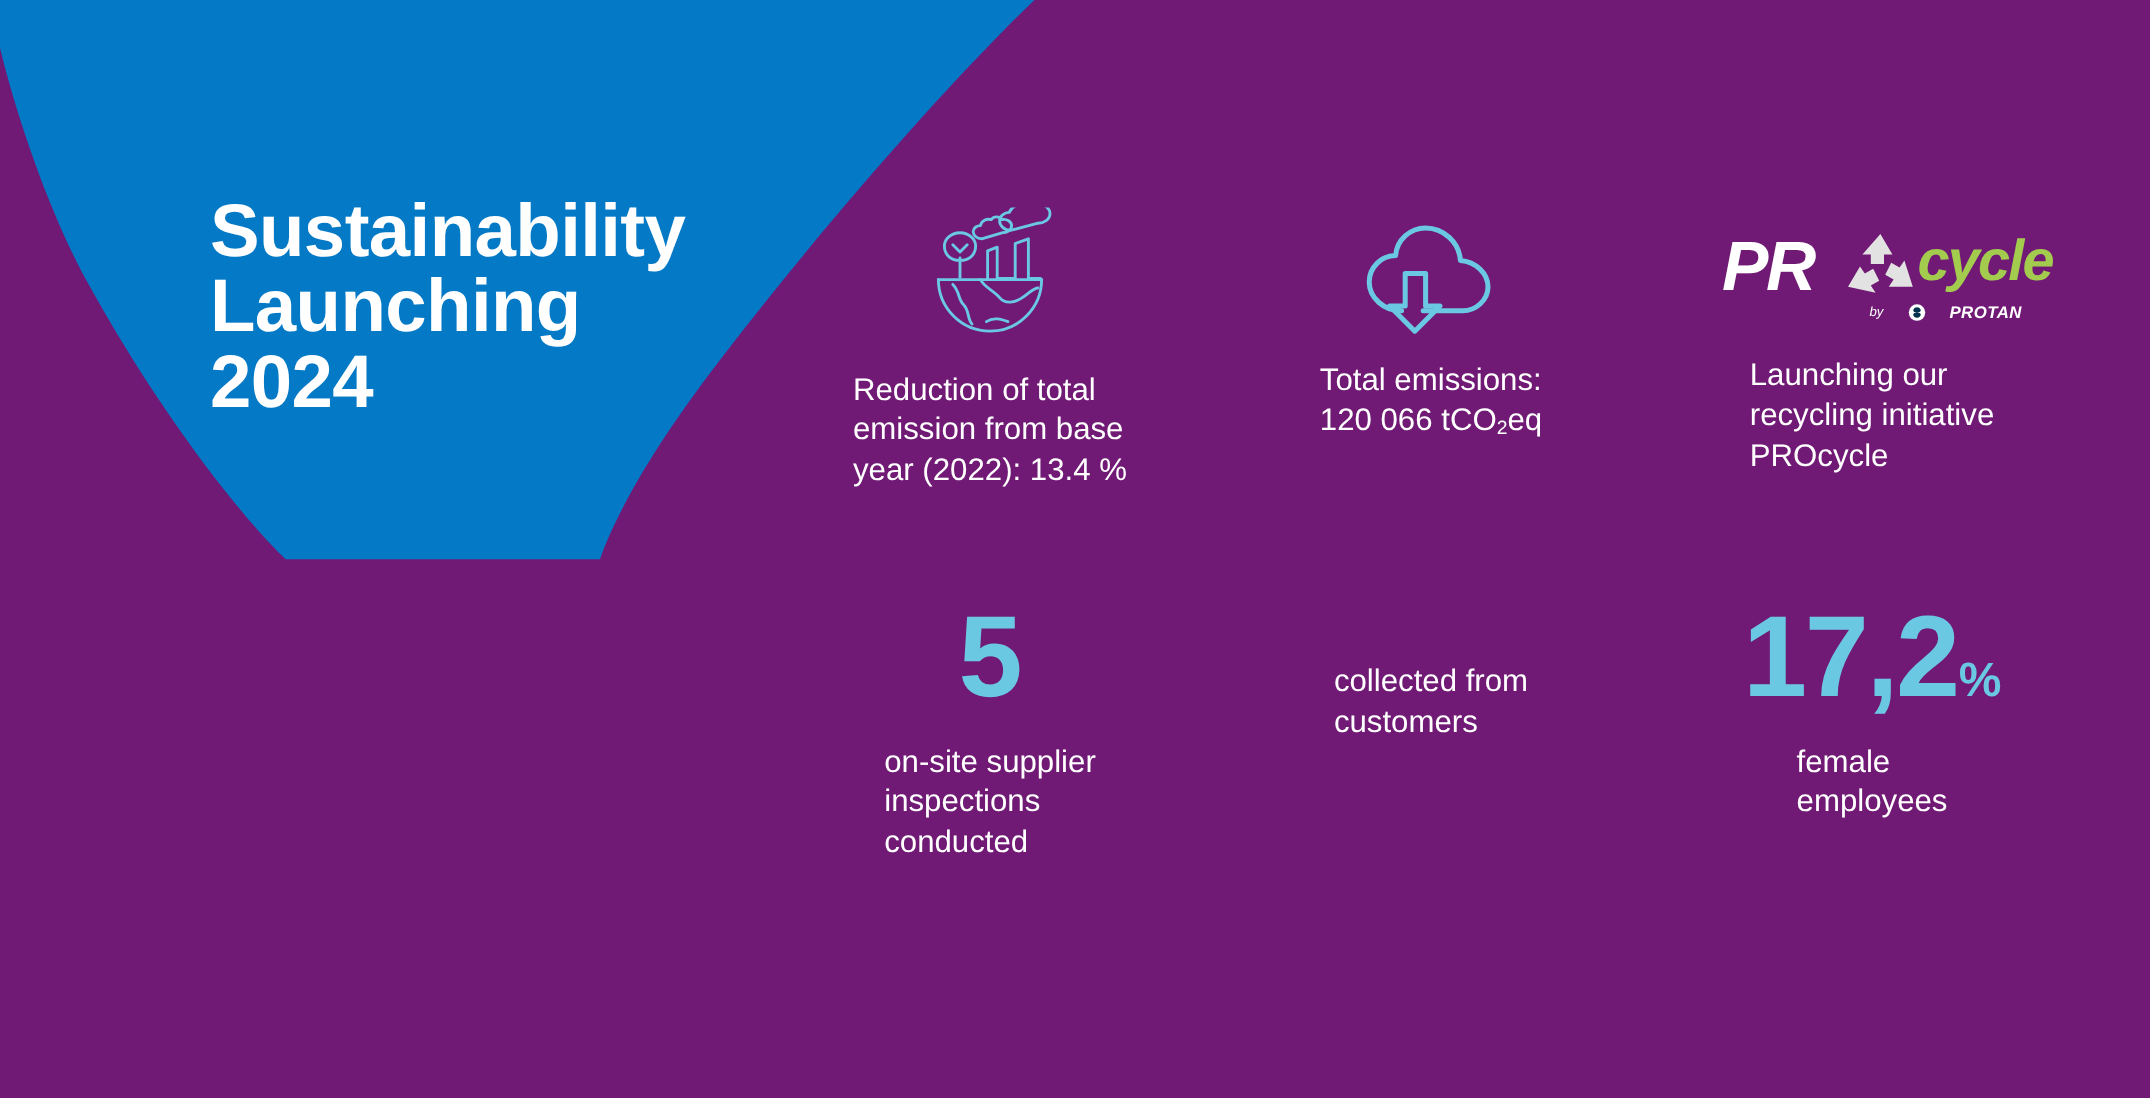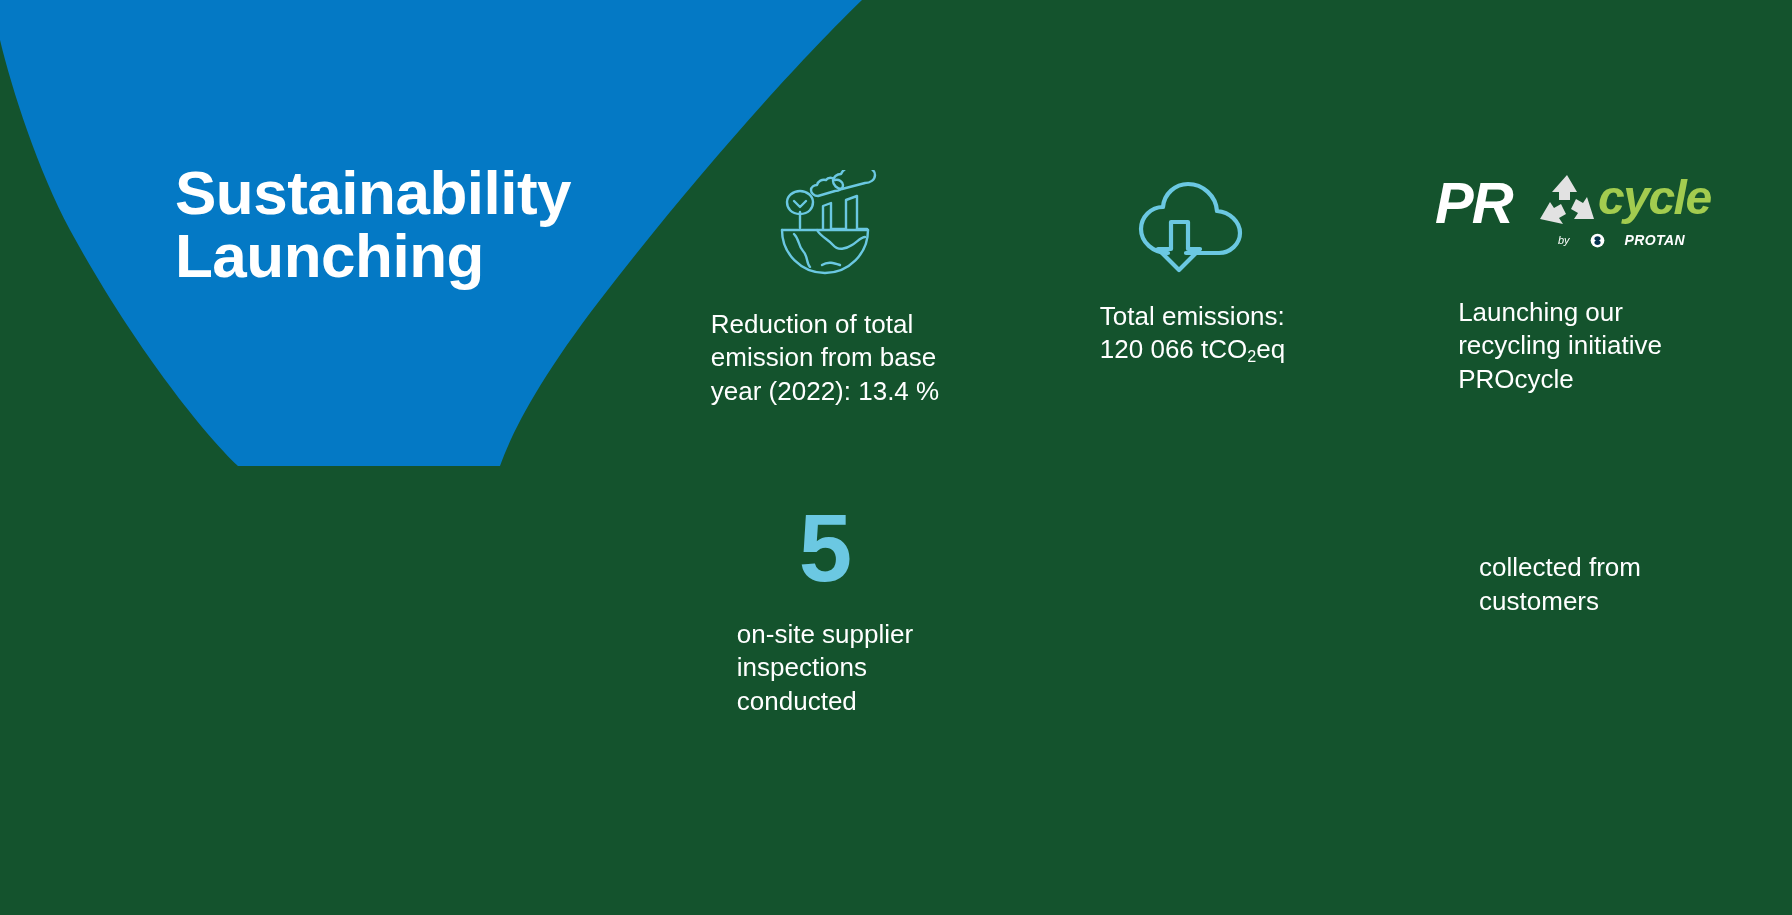--- a/index.html
+++ b/index.html
@@ -8,21 +8,21 @@
     padding: 0;
     background: #05334f;
   }
   body {
     font-family: "Liberation Sans", sans-serif;
   }
   #poster {
     position: relative;
     width: 1792px;
     height: 915px;
-    background: #14532d;
+    background: #701a75;
     overflow: hidden;
   }
 
   
   .wedge-layer {
     position: absolute;
     left: 0; top: 0;
     width: 1792px;
     height: 915px;
     pointer-events: none;
@@ -58,20 +58,21 @@
   }
   .top-col {
     width: 330px;
     display: flex;
     flex-direction: column;
     align-items: center;
   }
   .icon-box {
     height: 118px;
     display: flex;
+    align-items: center;
     justify-content: center;
   }
   .top-caption {
     margin-top: 20px;
     color: #ffffff;
     font-size: 26px;
     line-height: 1.28;
     text-align: left;
     font-weight: 400;
   }
@@ -189,20 +190,21 @@
 
 <div id="poster">
 
   <svg class="wedge-layer" viewBox="0 0 1792 915" width="1792" height="915" aria-hidden="true">
     <path d="M 0,0 L 862,0 C 800,60 700,170 600,300 C 540,378 512,432 500,466 L 238,466 C 200,430 130,340 70,230 C 38,170 12,90 0,40 Z" fill="#0479c5"></path>
   </svg>
 
   <div class="headline">
     <span class="hl-line">Sustainability</span>
     <span class="hl-line">Launching</span>
+    <span class="hl-line">2024</span>
   </div>
 
   <div class="top-row">
 
     <div class="top-col">
       <div class="icon-box">
         <svg width="110" height="112" viewBox="0 0 110 112" fill="none" stroke="#6bc8e2" stroke-width="2.4" stroke-linecap="round" stroke-linejoin="round">
 
           <path d="M12 60 A43 43 0 0 0 98 60"></path>
           <path d="M12 60 L98 60"></path>
@@ -298,16 +300,26 @@
     </div>
 
     <div class="bottom-col">
       <div class="bottom-caption">
         <br>
         <span>collected from</span><br>
         <span>customers</span>
       </div>
     </div>
 
+    <div class="bottom-col">
+      <div class="big-number">
+        <span>17,2</span>
+          <span class="unit">%</span>
+      </div>
+      <div class="bottom-caption">
+        <span>female</span><br>
+        <span>employees</span>
+      </div>
+    </div>
 
   </div>
 
 </div>
 
 </body></html>

